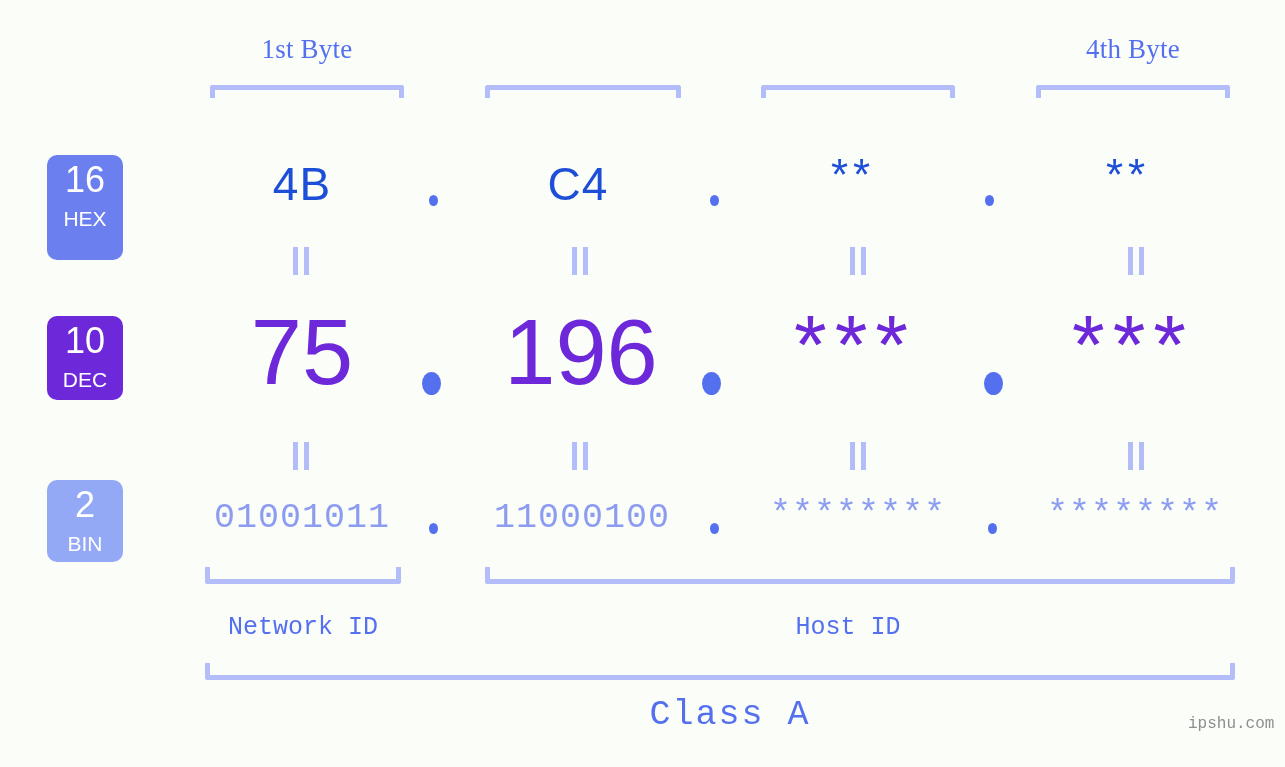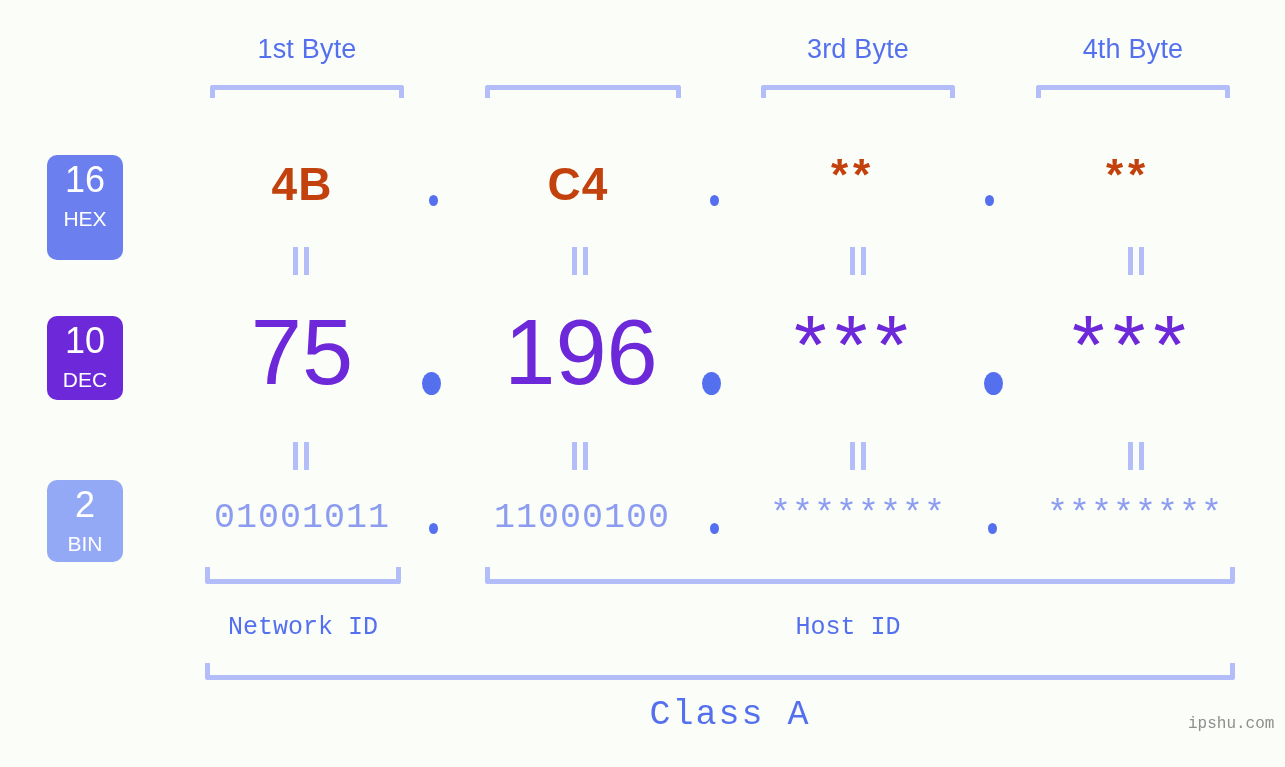--- a/index.html
+++ b/index.html
@@ -19,21 +19,21 @@
     width: 1285px;
     height: 767px;
   }
 
   
   .byte-header {
     position: absolute;
     text-align: center;
     color: #5570ee;
     font-size: 27px;
-    font-family: Liberation Sans, sans-serif;
+    font-family: Liberation Serif, serif;
     letter-spacing: 0.2px;
     white-space: nowrap;
   }
 
   
   .bracket-top {
     position: absolute;
     border-top: 5px solid #b3bdf9;
     border-left: 5px solid #b3bdf9;
     border-right: 5px solid #b3bdf9;
@@ -79,25 +79,24 @@
   }
 
   
   .cell {
     position: absolute;
     text-align: center;
     white-space: nowrap;
   }
 
   .hex-row .cell {
-    color: #c2410c;
+    color: #1d4ed8;
     font-size: 46px;
     font-family: "Liberation Sans", sans-serif;
     letter-spacing: 1px;
-    font-weight: bold;
   }
   .hex-row .cell.star {
     letter-spacing: 5px;
     font-size: 44px;
   }
 
   .dec-row .cell {
     color: #6d28d9;
     font-size: 92px;
     font-family: "Liberation Sans", sans-serif;
@@ -171,21 +170,20 @@
     font-family: "Liberation Mono", "DejaVu Sans Mono", monospace;
     white-space: nowrap;
   }
 </style>
 </head>
 <body>
 
 <div id="stage">
 
   <div class="byte-header" style="left:207px; top:34px; width:200px;">1st Byte</div>
-  <div class="byte-header" style="left:758px; top:34px; width:200px;">3rd Byte</div>
   <div class="byte-header" style="left:1033px; top:34px; width:200px;">4th Byte</div>
 
   <div class="bracket-top" style="left:210px;  top:85px; width:194px;"></div>
   <div class="bracket-top" style="left:485px;  top:85px; width:196px;"></div>
   <div class="bracket-top" style="left:761px;  top:85px; width:194px;"></div>
   <div class="bracket-top" style="left:1036px; top:85px; width:194px;"></div>
 
   <div class="base-badge" style="left:47px; top:155px; height:105px; background:#6b80ee;">
     <span class="num">16</span>
     <span class="lbl">HEX</span>

